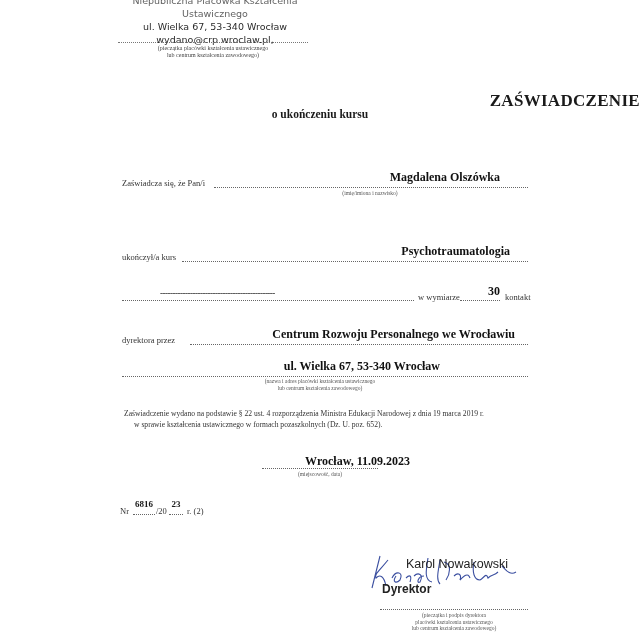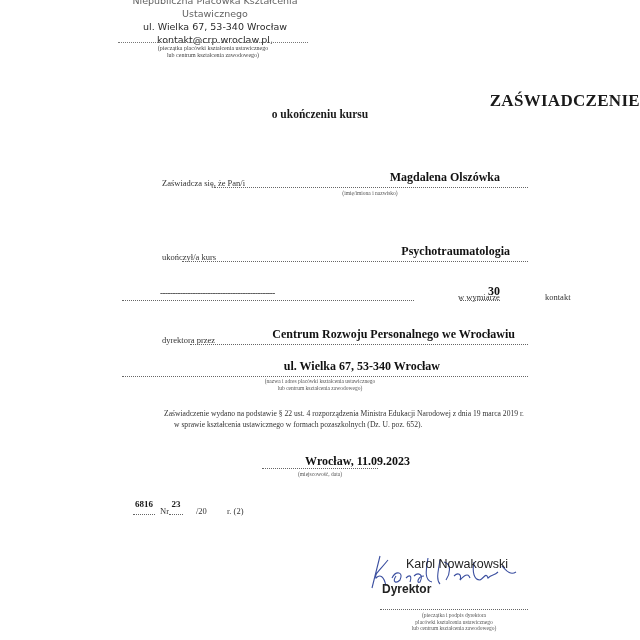--- a/index.html
+++ b/index.html
@@ -16,41 +16,41 @@
   .stamp-caption {
     left:118px; top:42px; width:190px; text-align:center; font-size:6px; line-height:7px; color:#444;
     border-top:1px dotted #777; padding-top:2px;
   }
   .title {
     left:0; width:640px; top:91px; text-align:right; font-weight:bold; font-size:17px; letter-spacing:0.3px;
   }
   .subtitle {
     left:0; width:640px; top:108px; text-align:center; font-weight:bold; font-size:11.5px;
   }
-  .row { font-size:8.5px; color:#333;margin-left:40px; }
+  .row { font-size:8.5px; color:#333; }
   .dots {
     position:absolute; border-bottom:1px dotted #666; height:0;
   }
   .fill { font-weight:bold; font-size:12px; color:#111; text-align:right; }
   .small-cap { font-size:5.5px; color:#555; text-align:center; line-height:6.5px; }
   .sig-name {
     font-family:"Liberation Sans", "DejaVu Sans", sans-serif; font-size:12.5px; color:#222;
   }
   .sig-role {
     font-family:"Liberation Sans", "DejaVu Sans", sans-serif; font-weight:bold; font-size:12px; color:#222;
   }
   .handwriting { stroke:#3b4fa0; fill:none; stroke-width:1.1; }
 </style>
 </head>
 <body>
 
 <div class="abs stamp">
   <div class="line1">Niepubliczna Placówka Kształcenia Ustawicznego</div>
   <div>ul. Wielka 67, 53-340 Wrocław</div>
-  <div>kontakt@crp.wroclaw.pl,</div>
+  <div>wydano@crp.wroclaw.pl,</div>
 </div>
 <div class="abs stamp-caption">
   <div>(pieczątka placówki kształcenia ustawicznego</div>
   <div>lub centrum kształcenia zawodowego)</div>
 </div>
 
 <div class="abs title">ZAŚWIADCZENIE</div>
 <div class="abs subtitle">o ukończeniu kursu</div>
 
 <div class="abs row" style="left:122px; top:178px;">Zaświadcza się, że Pan/i</div>

